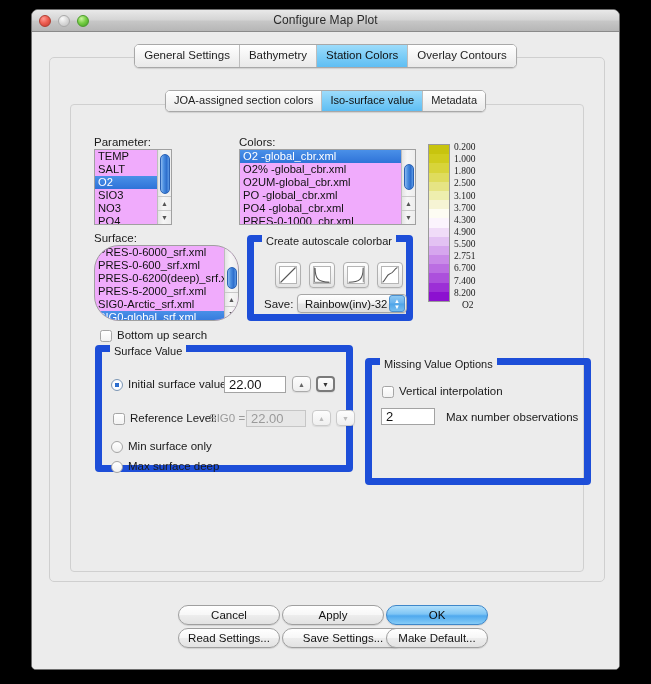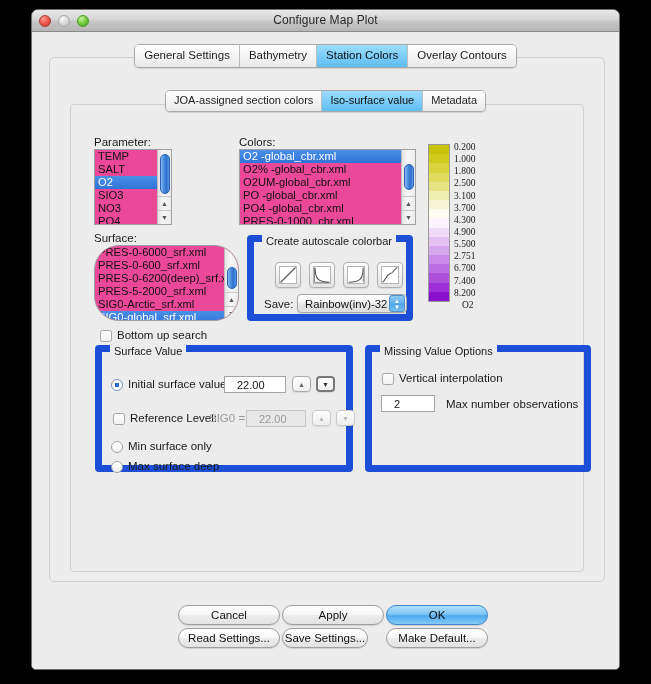--- a/index.html
+++ b/index.html
@@ -127,21 +127,21 @@
   .lbl {
     font-size: 11.5px;
     color: #1a1a1a;
     position: absolute;
     white-space: nowrap;
   }
 
   
   .listbox {
     position: absolute;
-    background: #ec4899;
+    background: #f0abfc;
     border: 1px solid #a0a0a0;
     box-sizing: border-box;
     overflow: hidden;
     display: flex;
     justify-content: flex-end;
   }
   .listcol {
     flex: 1;
     overflow: hidden;
     padding: 0;
@@ -304,24 +304,24 @@
     border-radius: 50%;
     background: #2f6fd0;
   }
 
   
   .tfield {
     position: absolute;
     border: 1px solid #a3a3a3;
     background: #fff;
     box-sizing: border-box;
-    font-size: 11px;
+    font-size: 13px;
     color: #111;
     display: flex; align-items: center;
-    padding-left: 12px;
+    padding-left: 4px;
   }
   .tfield.disabled {
     background: #e7e7e7;
     border-color: #c6c6c6;
     color: #9a9a9a;
   }
 
   
   .stepper {
     position: absolute;
@@ -549,32 +549,32 @@
       <div class="stepper dim" style="left:210px; top:58px;">▲</div>
       <div class="stepper dim" style="left:234px; top:58px;">▼</div>
 
       <div class="radio" style="left:9px; top:89px;"></div>
       <div class="lbl" style="left:26px; top:88px;">Min surface only</div>
 
       <div class="radio" style="left:9px; top:109px;"></div>
       <div class="lbl" style="left:26px; top:108px;">Max surface deep</div>
     </div>
 
-    <div class="group" style="left:333px; top:313px; width:226px; height:127px;">
+    <div class="group" style="left:333px; top:326px; width:226px; height:127px;">
       <div class="gtitle">Missing Value Options</div>
 
       <div class="cbox" style="left:10px; top:21px;"></div>
       <div class="lbl" style="left:27px; top:20px;">Vertical interpolation</div>
 
       <div class="tfield" style="left:9px; top:43px; width:54px; height:17px;">2</div>
       <div class="lbl" style="left:74px; top:46px;">Max number observations</div>
     </div>
 
     <div class="pill" style="left:146px; top:573px; width:102px;">Cancel</div>
     <div class="pill" style="left:250px; top:573px; width:102px;">Apply</div>
     <div class="pill primary" style="left:354px; top:573px; width:102px;">OK</div>
 
     <div class="pill" style="left:146px; top:596px; width:102px;">Read Settings...</div>
-    <div class="pill" style="left:250px; top:596px; width:86px;">Save Settings...</div>
+    <div class="pill" style="left:250px; top:596px; width:122px;">Save Settings...</div>
     <div class="pill" style="left:354px; top:596px; width:102px;">Make Default...</div>
 
   </div>
 </div>
 
 </body></html>

